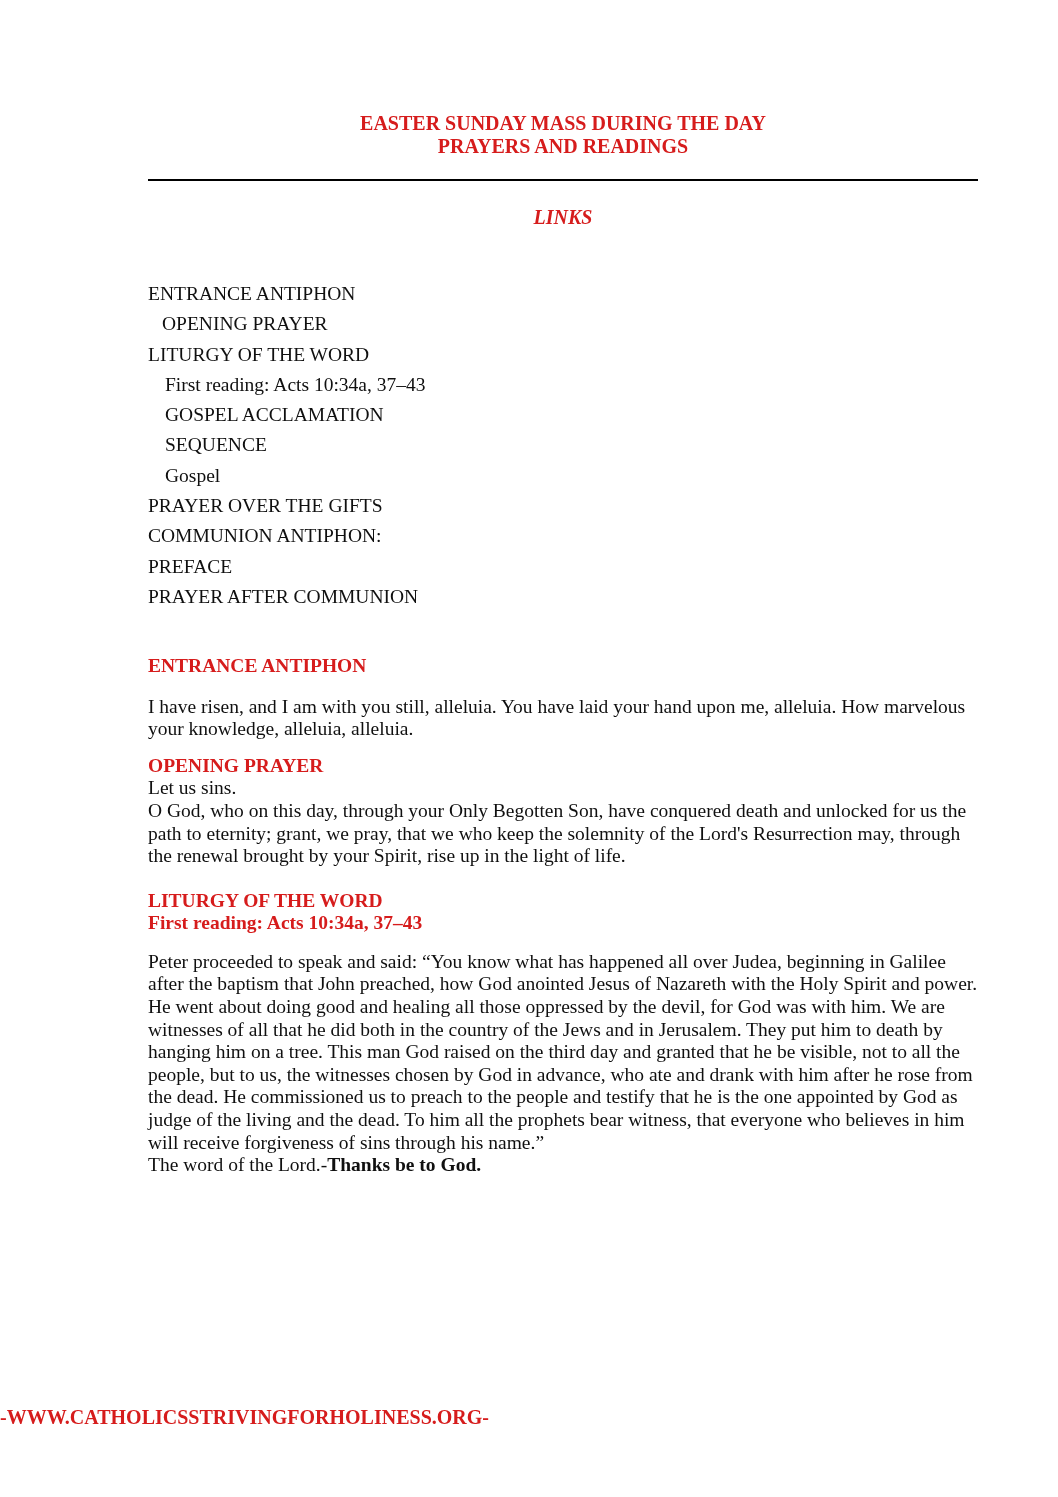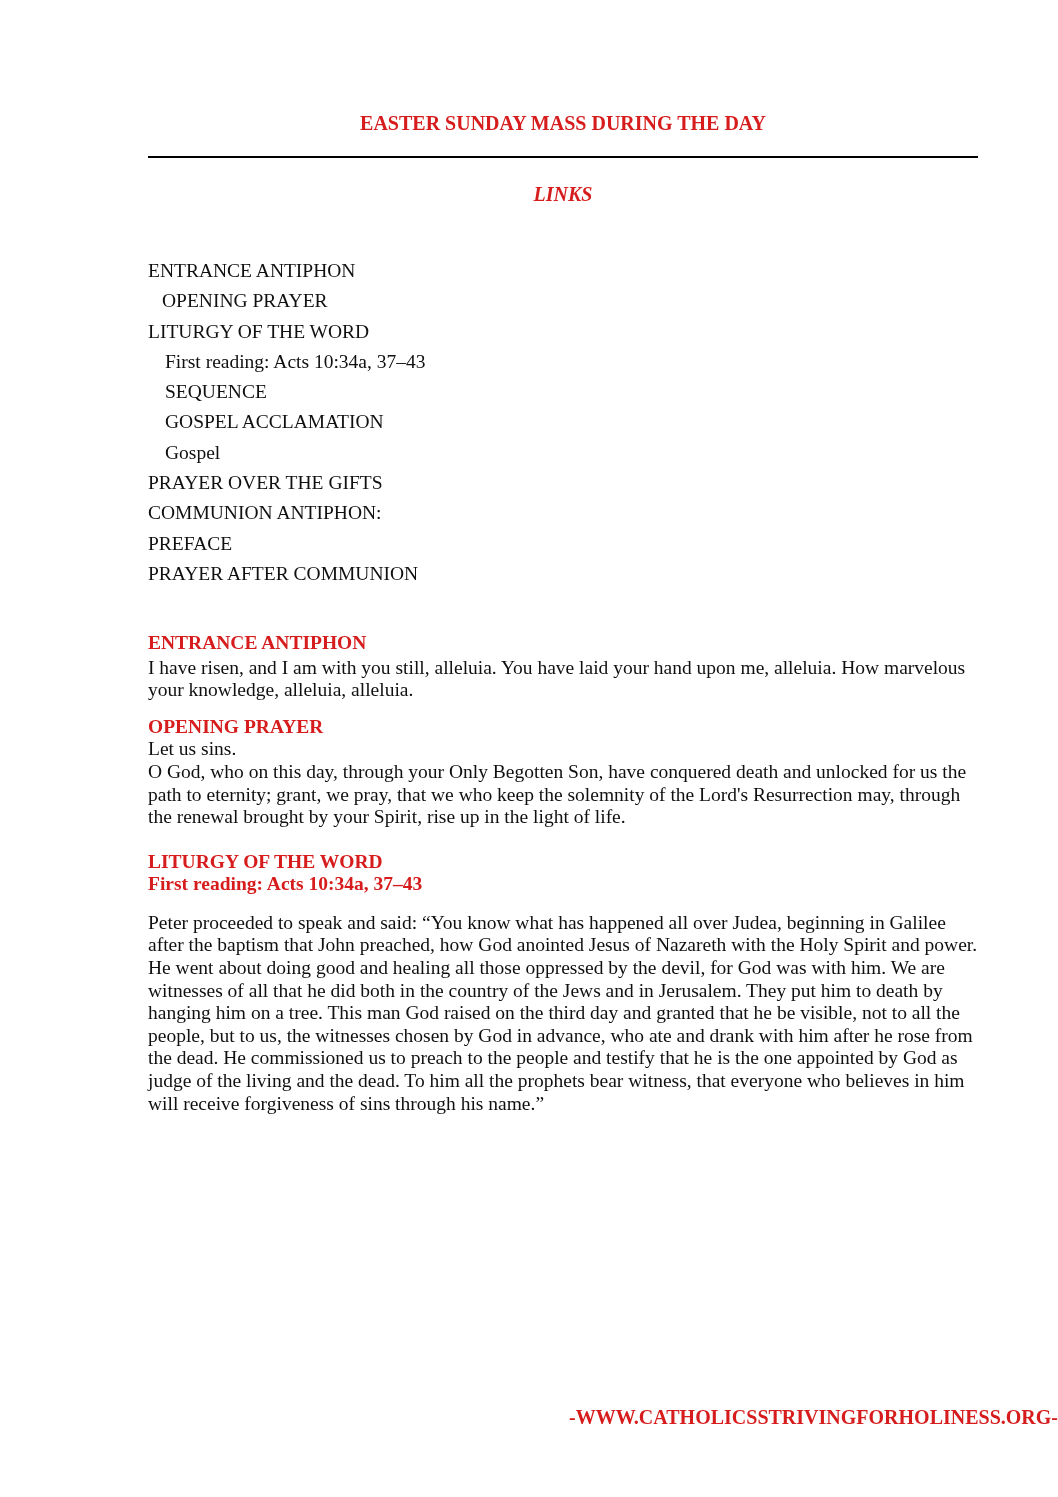--- a/index.html
+++ b/index.html
@@ -54,75 +54,77 @@
     font-weight: bold;
     font-size: 19.5px;
     line-height: 22.5px;
   }
   .entrance-heading { margin-top: 43px; }
   .body-text {
     font-size: 19.5px;
     line-height: 22.6px;
     margin: 0;
   }
-  .entrance-body { margin-top: 2px; }
+  .entrance-body { margin-top: 18px; }
   .opening-block { margin-top: 14px; }
   .liturgy-block { margin-top: 22px; }
   .reading-body { margin-top: 16px; }
   .bold { font-weight: bold; }
   .footer {
     position: absolute;
     left: 0;
     right: 0;
     top: 1406px;
-    text-align: right;
+    text-align: left;
     color: #d61c1c;
     font-weight: bold;
     font-size: 20px;
   }
 </style>
 </head>
 <body>
 
 <div class="page">
   <div class="content">
 
     <div class="doc-title">
       <div>EASTER SUNDAY MASS DURING THE DAY</div>
+      <div>PRAYERS AND READINGS</div>
     </div>
 
     <hr class="title-rule">
 
     <div class="links-heading">LINKS</div>
 
     <div class="links-list">
       <div class="link-row indent-0">ENTRANCE ANTIPHON</div>
       <div class="link-row indent-1">OPENING PRAYER</div>
       <div class="link-row indent-0">LITURGY OF THE WORD</div>
       <div class="link-row indent-2">First reading: Acts 10:34a, 37–43</div>
+      <div class="link-row indent-2">GOSPEL ACCLAMATION</div>
       <div class="link-row indent-2">SEQUENCE</div>
-      <div class="link-row indent-2">GOSPEL ACCLAMATION</div>
       <div class="link-row indent-2">Gospel</div>
       <div class="link-row indent-0">PRAYER OVER THE GIFTS</div>
       <div class="link-row indent-0">COMMUNION ANTIPHON:</div>
       <div class="link-row indent-0">PREFACE</div>
       <div class="link-row indent-0">PRAYER AFTER COMMUNION</div>
     </div>
 
     <div class="section-heading entrance-heading">ENTRANCE ANTIPHON</div>
     <p class="body-text entrance-body">I have risen, and I am with you still, alleluia. You have laid your hand upon me, alleluia. How marvelous your knowledge, alleluia, alleluia.</p>
 
     <div class="opening-block">
       <div class="section-heading">OPENING PRAYER</div>
       <p class="body-text">Let us sins.</p>
       <p class="body-text">O God, who on this day, through your Only Begotten Son, have conquered death and unlocked for us the path to eternity; grant, we pray, that we who keep the solemnity of the Lord's Resurrection may, through the renewal brought by your Spirit, rise up in the light of life.</p>
     </div>
 
     <div class="liturgy-block">
       <div class="section-heading">LITURGY OF THE WORD</div>
       <div class="section-heading">First reading: Acts 10:34a, 37–43</div>
       <p class="body-text reading-body">Peter proceeded to speak and said: “You know what has happened all over Judea, beginning in Galilee after the baptism that John preached, how God anointed Jesus of Nazareth with the Holy Spirit and power. He went about doing good and healing all those oppressed by the devil, for God was with him. We are witnesses of all that he did both in the country of the Jews and in Jerusalem. They put him to death by hanging him on a tree. This man God raised on the third day and granted that he be visible, not to all the people, but to us, the witnesses chosen by God in advance, who ate and drank with him after he rose from the dead. He commissioned us to preach to the people and testify that he is the one appointed by God as judge of the living and the dead. To him all the prophets bear witness, that everyone who believes in him will receive forgiveness of sins through his name.”</p>
+      <p class="body-text"><span>The word of the Lord.-</span><span class="bold">Thanks be to God.</span></p>
     </div>
 
   </div>
 
   <div class="footer">-WWW.CATHOLICSSTRIVINGFORHOLINESS.ORG-</div>
 </div>
 
 </body></html>

